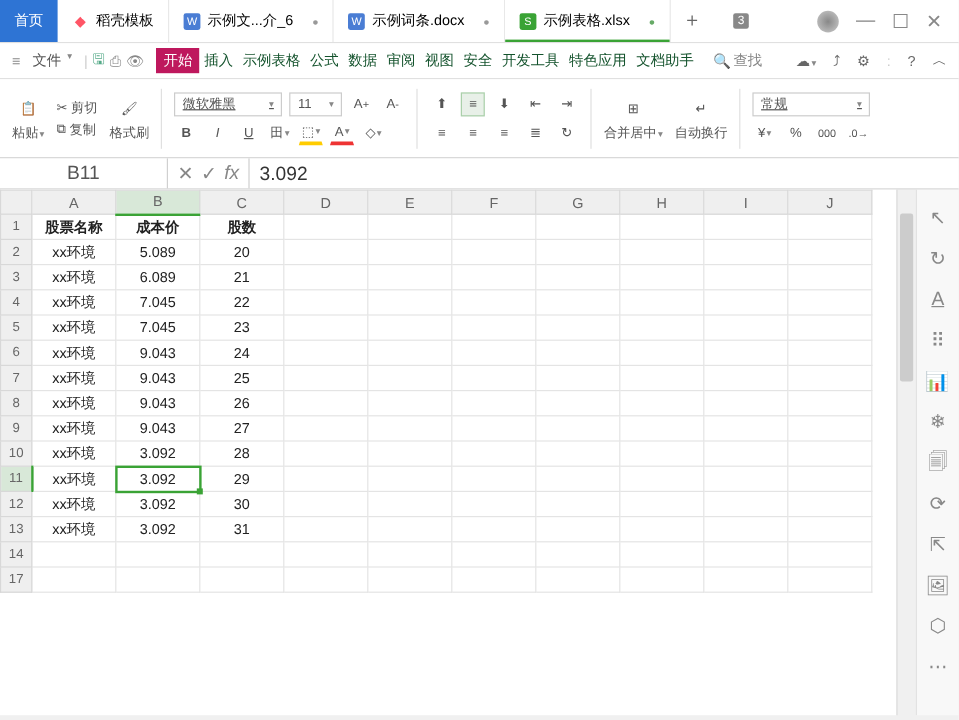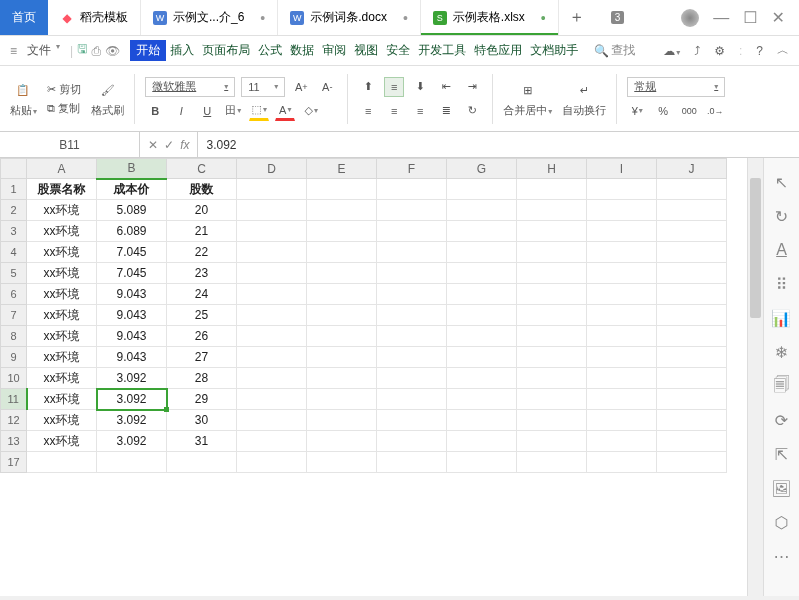--- a/index.html
+++ b/index.html
@@ -14,39 +14,39 @@
 .tab.active { background: #fff; }
 .tab.active::after { content: ""; position: absolute; bottom: 0; left: 0; right: 0; height: 2px; background: #3aa335; }
 .tabplus { padding: 0 10px; display: flex; align-items: center; color: #666; }
 .tabcount { background: #888; color: #fff; font-size: 10px; padding: 1px 4px; border-radius: 2px; margin-left: 6px; }
 .win-controls { margin-left: auto; display: flex; align-items: center; gap: 14px; padding-right: 14px; color: #888; }
 
 
 .menubar { height: 30px; background: #fff; display: flex; align-items: center; font-size: 12px; padding: 0 10px; gap: 4px; border-bottom: 1px solid #e0e0e0; }
 .file-btn { display: flex; gap: 4px; padding: 2px 6px; color: #555; }
 .menutab { padding: 2px 4px; color: #14532d; cursor: pointer; }
-.menutab.active { background: #1d4ed8; color: #fff; padding: 2px 6px; }
+.menutab.active { background: #be185d; color: #fff; padding: 2px 6px; }
 .menubar-right { margin-left: auto; display: flex; align-items: center; gap: 14px; color: #666; }
 
 
 .ribbon { height: 66px; background: #fff; display: flex; align-items: center; padding: 0 10px; border-bottom: 1px solid #d0d0d0; gap: 10px; font-size: 11px; color: #555; }
 .ribbon-group { display: flex; flex-direction: column; gap: 4px; }
 .ribbon-sep { width: 1px; height: 50px; background: #e0e0e0; }
 .rb-big { display: flex; flex-direction: column; align-items: center; gap: 2px; cursor: pointer; }
 .rb-big-icon { width: 24px; height: 22px; display: flex; align-items: center; justify-content: center; }
 .rb-row { display: flex; gap: 6px; align-items: center; }
 .rb-item { display: flex; align-items: center; gap: 3px; cursor: pointer; }
 .fontbox { border: 1px solid #ccc; padding: 2px 6px; font-size: 11px; min-width: 90px; height: 20px; display: flex; align-items: center; justify-content: space-between; text-decoration: underline; }
 .sizebox { border: 1px solid #ccc; padding: 2px 6px; font-size: 11px; width: 44px; height: 20px; display: flex; align-items: center; justify-content: space-between; }
 .ib { width: 20px; height: 20px; display: inline-flex; align-items: center; justify-content: center; border: 1px solid transparent; cursor: pointer; }
 .ib.active { background: #e8f0e8; border-color: #aad0aa; }
 .dd { font-size: 8px; color: #888; margin-left: 1px; }
 
 
-.formulabar { height: 26px; background: #fff; display: flex; align-items: center; border-bottom: 1px solid #d0d0d0; font-size: 12px; }
+.formulabar { height: 26px; background: #fff; display: flex; align-items: center; border-bottom: 1px solid #d0d0d0; font-size: 16px; }
 .namebox { width: 140px; border-right: 1px solid #d0d0d0; padding: 0 8px; text-align: center; color: #555; height: 100%; display: flex; align-items: center; justify-content: center; }
 .fx-btns { display: flex; gap: 6px; padding: 0 8px; color: #888; border-right: 1px solid #d0d0d0; height: 100%; align-items: center; }
 .fx-input { flex: 1; padding: 0 8px; color: #333; font-family: Consolas, monospace; }
 
 
 .gridwrap { display: flex; height: 438px; }
 .grid { flex: 1; background: #fff; overflow: hidden; position: relative; }
 .right-sidebar { width: 36px; background: #f8f8f8; border-left: 1px solid #ddd; display: flex; flex-direction: column; align-items: center; gap: 14px; padding-top: 14px; color: #888; }
 .gridtable { border-collapse: collapse; font-size: 12px; }
 .gridtable th { background: #efefef; border: 1px solid #d8d8d8; color: #666; font-weight: normal; height: 20px; }
@@ -107,21 +107,21 @@
       <span>文件</span>
       <span class="dd">▾</span>
     </span>
   <span style="color:#ccc">|</span>
   <span style="color:#5a8">🖫</span>
   <span style="color:#888">⎙</span>
   <span style="color:#888">👁</span>
   <span id="menu-tabs" style="display:flex;margin-left:6px">
       <span class="menutab active">开始</span>
       <span class="menutab">插入</span>
-      <span class="menutab">页面布局</span>
+      <span class="menutab">示例表格</span>
       <span class="menutab">公式</span>
       <span class="menutab">数据</span>
       <span class="menutab">审阅</span>
       <span class="menutab">视图</span>
       <span class="menutab">安全</span>
       <span class="menutab">开发工具</span>
       <span class="menutab">特色应用</span>
       <span class="menutab">文档助手</span>
     </span>
   <span style="margin-left:8px;color:#888;display:flex;align-items:center;gap:2px">
@@ -420,20 +420,33 @@
             <td>31</td>
             <td></td>
             <td></td>
             <td></td>
             <td></td>
             <td></td>
             <td></td>
             <td></td>
           </tr>
           <tr>
+            <th class="rowh">14</th>
+            <td></td>
+            <td></td>
+            <td></td>
+            <td></td>
+            <td></td>
+            <td></td>
+            <td></td>
+            <td></td>
+            <td></td>
+            <td></td>
+          </tr>
+          <tr>
             <th class="rowh">17</th>
             <td></td>
             <td></td>
             <td></td>
             <td></td>
             <td></td>
             <td></td>
             <td></td>
             <td></td>
             <td></td>

